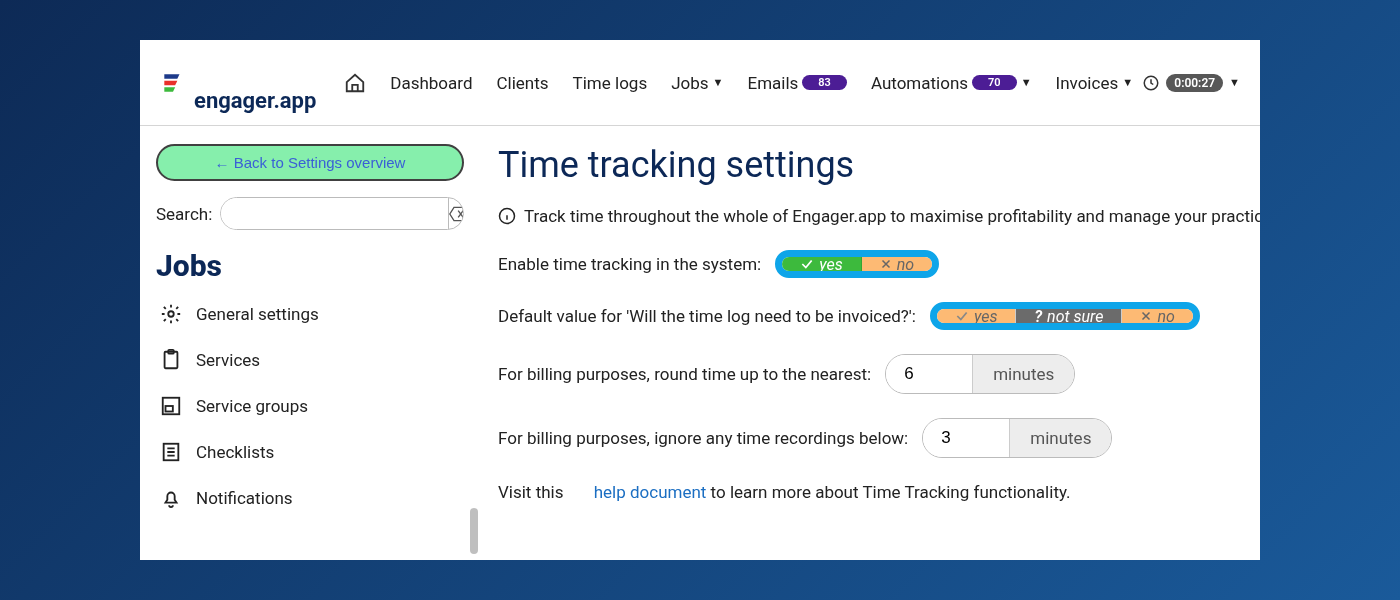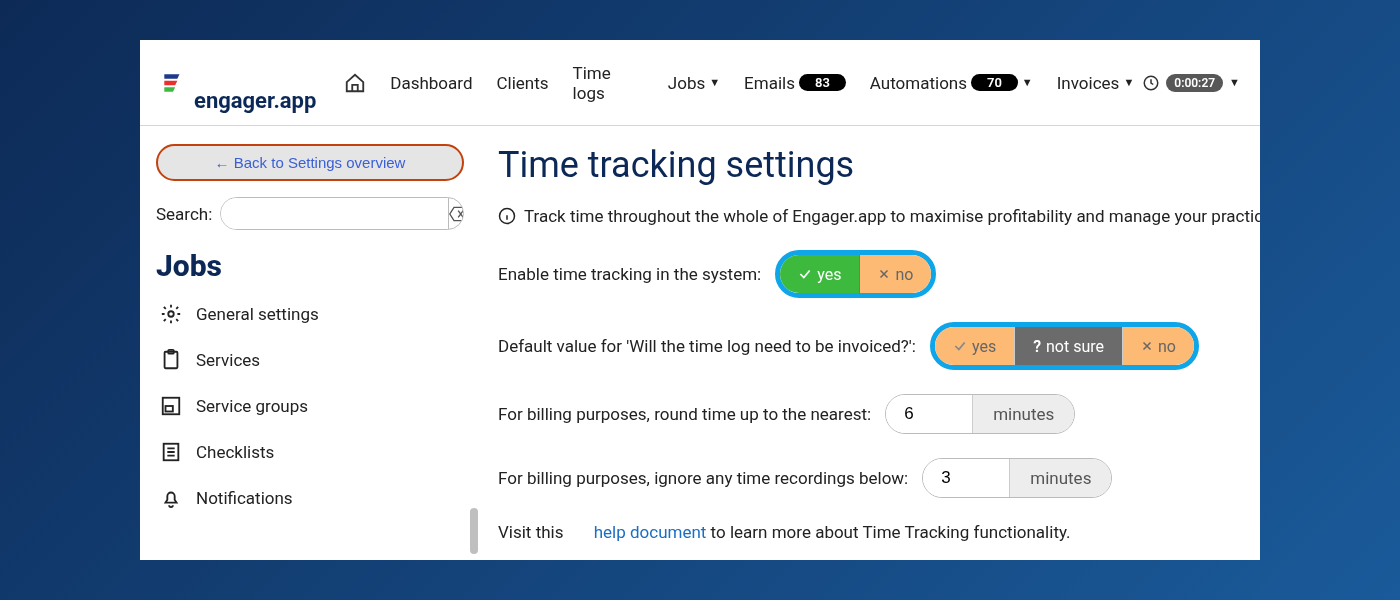--- a/index.html
+++ b/index.html
@@ -27,41 +27,41 @@
       padding: 12px 20px;
       border-bottom: 1px solid #d5d5d5;
       gap: 8px;
     }
     .logo-block { display: flex; align-items: center; gap: 8px; margin-right: 20px;}
     .logo-glyph { width: 26px; height: 26px; position: relative; }
     .logo-glyph svg { width: 100%; height: 100%; }
     .logo-text { font-size: 22px; font-weight: 700; color: #0c2857; margin-top: 36px; }
     .nav { display: flex; align-items: center; gap: 24px; }
     .nav a { color: #222; font-size: 17px; text-decoration: none; display: flex; align-items: center; gap: 4px; }
-    .badge-red { background: #000000; color: #fff; font-size: 13px; font-weight: 600; border-radius: 14px; padding: 1px 16px; }
+    .badge-red { background: #4c1d95; color: #fff; font-size: 11px; font-weight: 600; border-radius: 14px; padding: 1px 16px; }
     .caret { font-size: 11px; color: #222; }
     .timer-box { display: flex; align-items: center; gap: 6px; margin-left: auto; }
     .timer-pill { background: #575757; color: #fff; border-radius: 12px; font-size: 12px; padding: 2px 8px; font-weight: 600;}
     .home-icon { width: 22px; height: 22px; }
 
     .body {
       display: flex;
       flex: 1;
       overflow: hidden;
     }
     .sidebar {
       width: 340px;
       padding: 18px 16px 0 16px;
       position: relative;
     }
     .back-btn {
       width: 100%;
-      border: 2px solid #c2410c;
+      border: 2px solid #404040;
       color: #3a5fd6;
-      background: #e5e5e5;
+      background: #86efac;
       border-radius: 22px;
       padding: 8px 10px;
       font-size: 15px;
       font-weight: 500;
       text-align: center;
     }
     .search-row { display: flex; align-items: center; gap: 8px; margin-top: 16px; }
     .search-lbl { font-size: 17px; color: #222; }
     .search-wrap { display: flex; flex: 1; border: 1px solid #bbb; border-radius: 22px; overflow: hidden; }
     .search-input { flex: 1; border: none; padding: 7px 14px; font-size: 15px; outline: none; background: #fff;}
@@ -74,21 +74,21 @@
 
     .main {
       flex: 1;
       padding: 18px 0 0 18px;
       overflow: hidden;
     }
     .page-title { font-size: 36px; font-weight: 400; color: #0c2857; margin-bottom: 20px; }
     .intro { display: flex; align-items: center; gap: 8px; font-size: 17px; color: #222; margin-bottom: 24px; white-space: nowrap;}
     .row { display: flex; align-items: center; gap: 14px; font-size: 17px; color: #222; margin-bottom: 24px;}
 
-    .seg { display: flex; border: 5px solid #0ea5e9; border-radius: 26px; overflow: hidden; height: 48px;}
+    .seg { display: flex; border: 7px solid #0ea5e9; border-radius: 26px; overflow: hidden; height: 28px; font-style: italic;}
     .seg .seg-btn { display: flex; align-items: center; gap: 5px; padding: 0 18px; font-size: 16px; color: #666; background: #fdba74;}
     .seg .seg-btn.green { background: #3dba3d; color: #fff; border-right: 1px solid #34a534;}
     .seg .seg-btn.green svg path { stroke: #fff;}
     .seg .seg-btn.dark { background: #6b6b6b; color: #fff;}
     .seg3 .seg-btn { border-right: 1px solid #ccc;}
     .seg3 .seg-btn:last-child { border-right: none;}
 
     .num-wrap { display: flex; border: 1px solid #bbb; border-radius: 26px; overflow: hidden; height: 40px;}
     .num-input { width: 86px; border: none; padding: 0 18px; font-size: 17px; outline: none; background:#fff;}
     .unit { background: #ededed; border-left: 1px solid #ccc; padding: 0 20px; font-size: 17px; color: #555; display: flex; align-items: center;}

